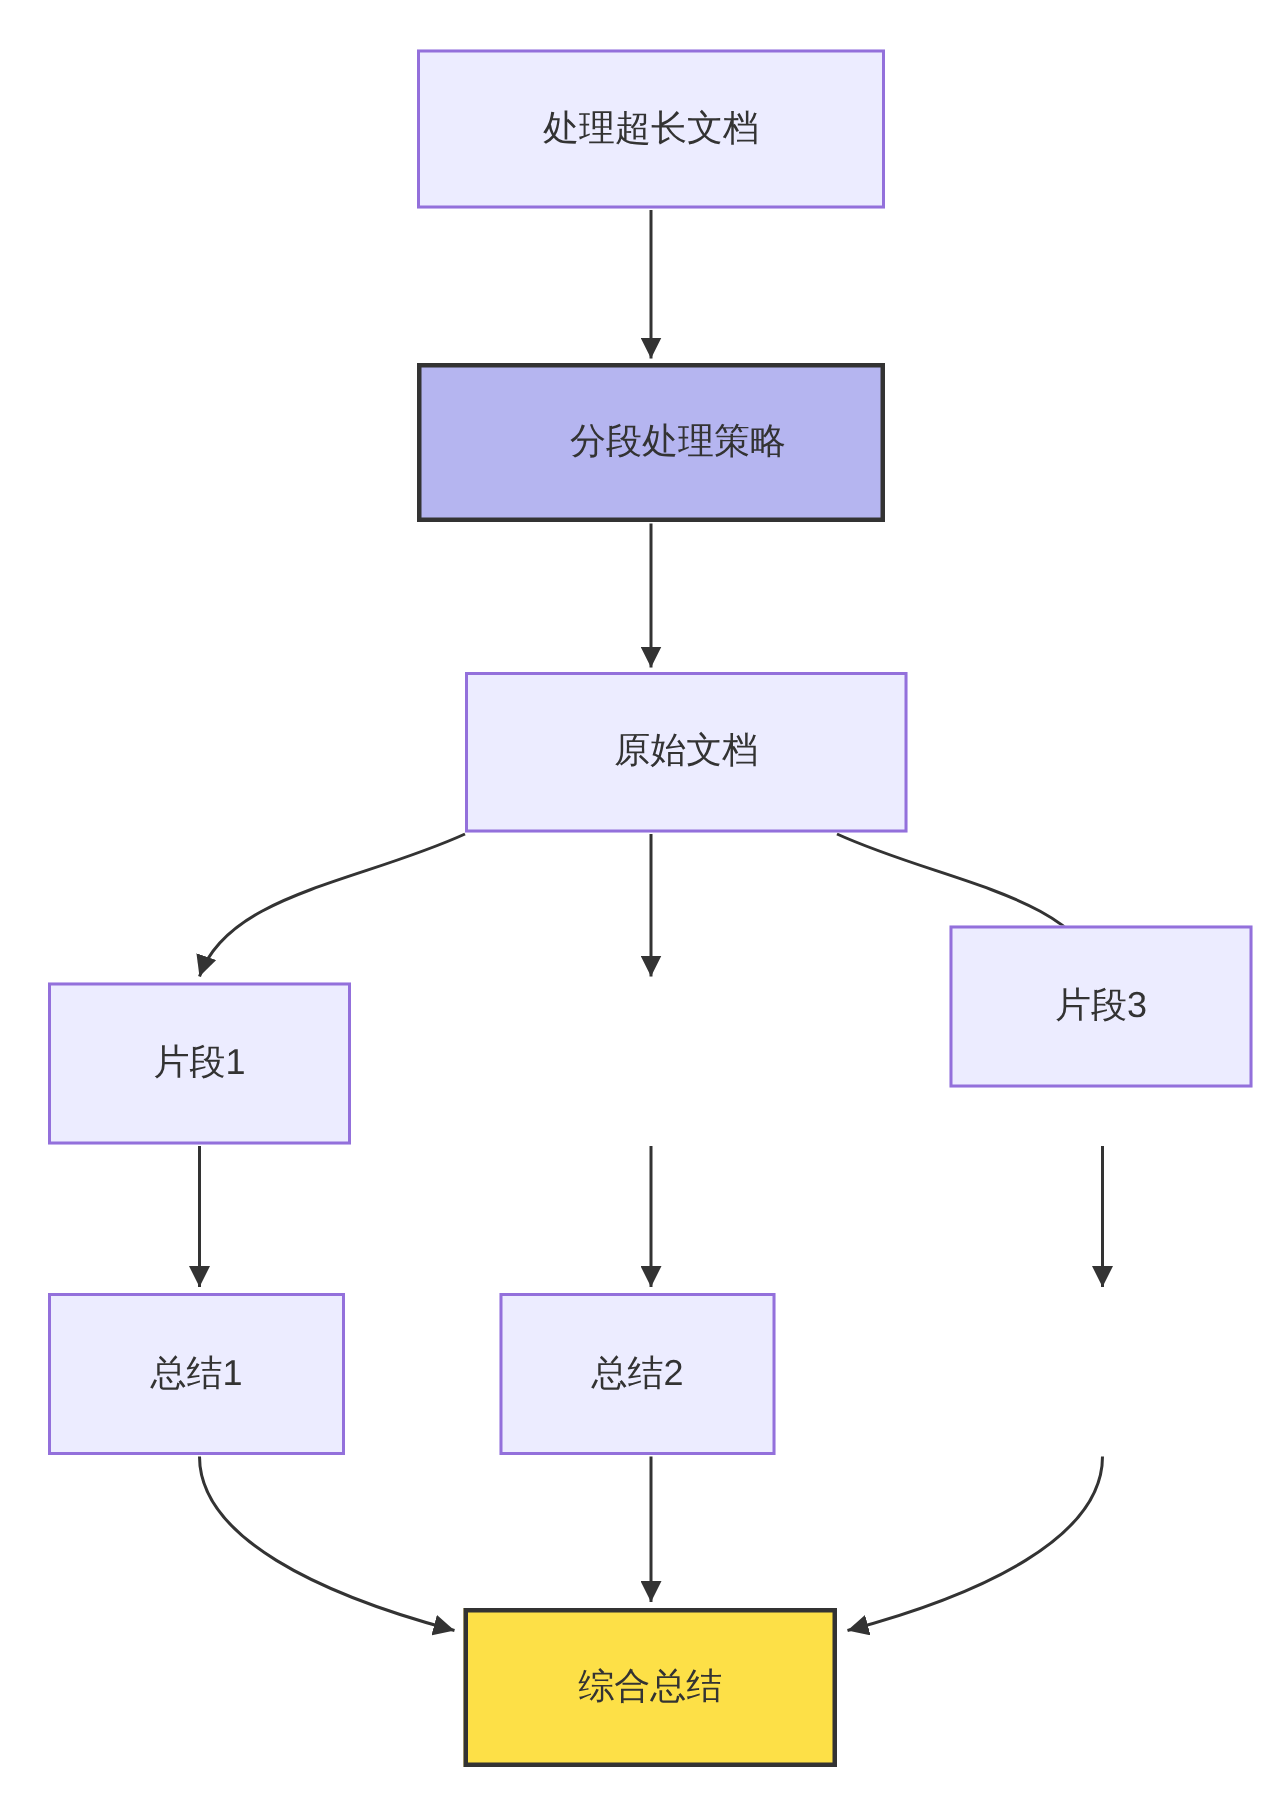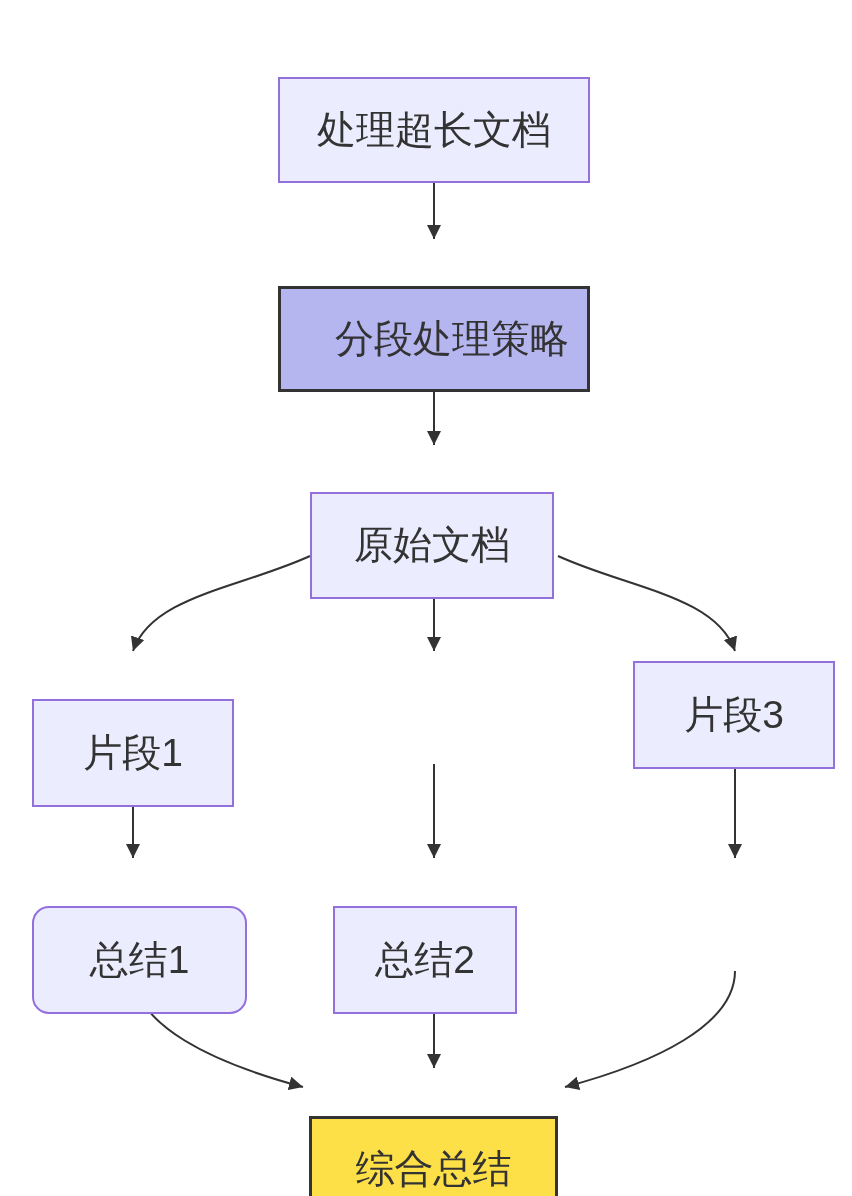--- a/index.html
+++ b/index.html
@@ -17,45 +17,44 @@
     width: 852px; height: 1196px;
     z-index: 1;
   }
   .node {
     position: absolute;
     z-index: 2;
     box-sizing: border-box;
     display: flex;
     align-items: center;
     justify-content: center;
-    font-size: 39px;
+    font-size: 24px;
     line-height: 1.2;
     color: #333333;
     background: #ECECFF;
     border: 2px solid #9370DB;
     text-align: center;
     white-space: nowrap;
-    margin-top: 44px;
   }
   .node--highlight {
     background: #B5B5F0;
     border: 3px solid #333333;
     padding-left: 36px;
   }
   .node--final {
     background: #fde047;
     border: 3px solid #333333;
   }
   .pos-doc      { left: 278px; top: 33px;   width: 312px; height: 106px; }
   .pos-strategy { left: 278px; top: 242px;  width: 312px; height: 106px; }
-  .pos-original { left: 310px; top: 448px;  width: 244px; height: 107px; }
+  .pos-original { left: 310px; top: 448px;  width: 295px; height: 107px; }
   .pos-chunk1   { left: 32px;  top: 655px;  width: 202px; height: 108px; }
   .pos-chunk2   { left: 333px; top: 655px;  width: 202px; height: 108px; }
   .pos-chunk3   { left: 633px; top: 617px;  width: 202px; height: 108px; }
-  .pos-summary1 { left: 32px;  top: 862px;  width: 215px; height: 108px; border-radius: 17px; }
+  .pos-summary1 { left: 32px;  top: 862px;  width: 198px; height: 108px; }
   .pos-summary2 { left: 333px; top: 862px;  width: 184px; height: 108px; }
   .pos-summary3 { left: 633px; top: 862px;  width: 202px; height: 108px; }
   .pos-final    { left: 309px; top: 1072px; width: 249px; height: 106px; }
 </style>
 </head>
 <body>
 
 <div class="canvas">
 
   <svg class="edge-layer" width="852" height="1196" viewBox="0 0 852 1196" xmlns="http://www.w3.org/2000/svg" aria-hidden="true">

